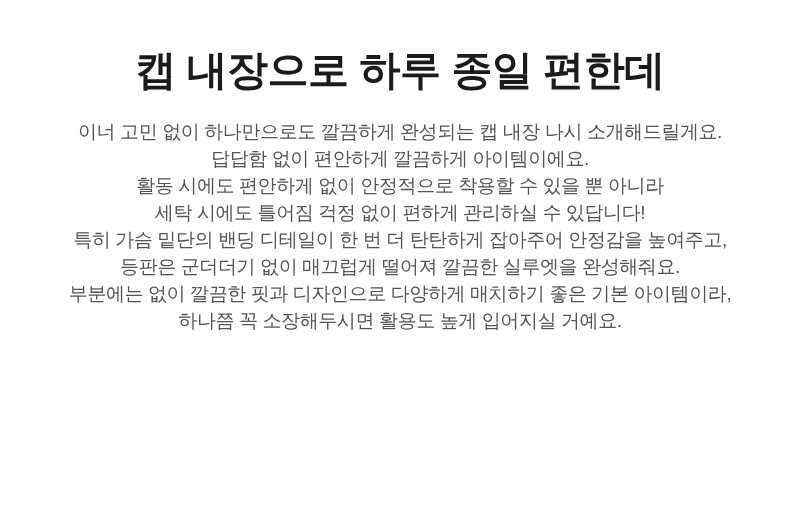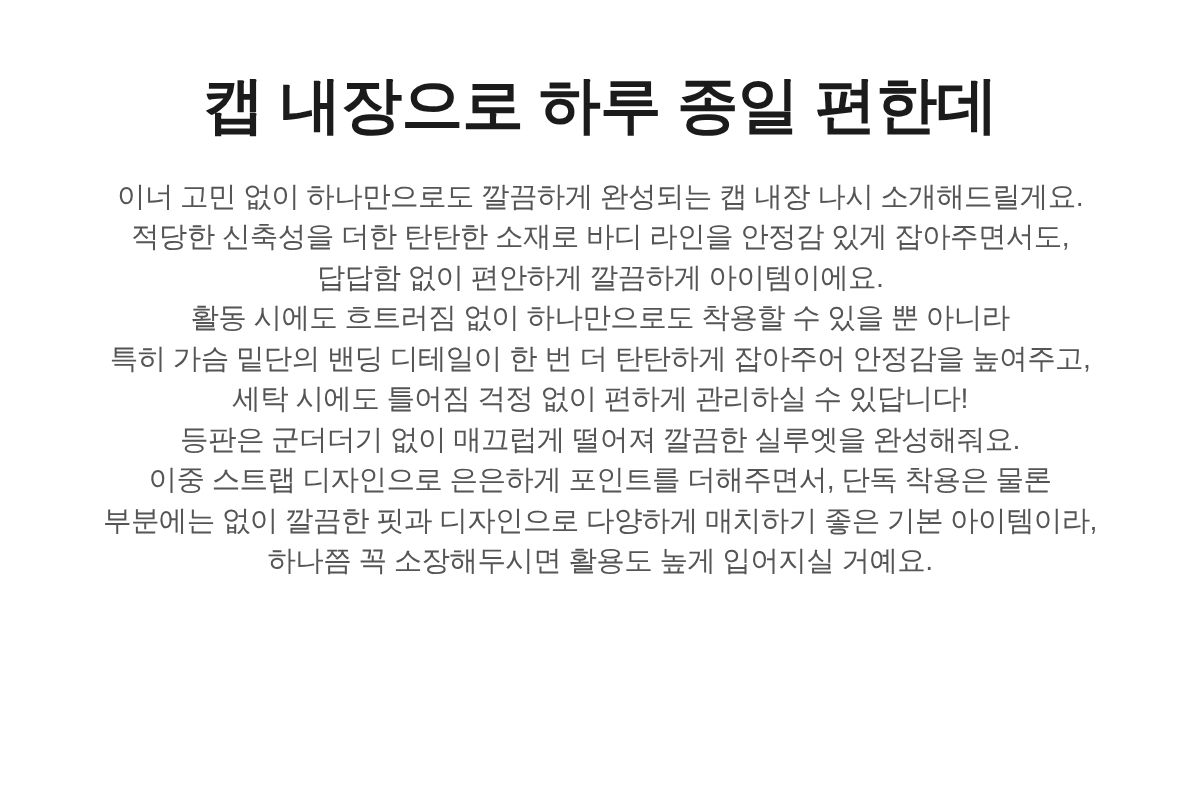--- a/index.html
+++ b/index.html
@@ -43,24 +43,22 @@
 <body>
 
 <div class="page">
 
   <h1 class="heading">
     <div class="heading-line">캡 내장으로 하루 종일 편한데</div>
   </h1>
 
   <div class="body-copy">
     <div class="body-line">이너 고민 없이 하나만으로도 깔끔하게 완성되는 캡 내장 나시 소개해드릴게요.</div>
-    <div class="body-line">적당한 신축성을 더한 탄탄한 소재로 바디 라인을 안정감 있게 잡아주면서도,</div>
     <div class="body-line">답답함 없이 편안하게 깔끔하게 아이템이에요.</div>
-    <div class="body-line">활동 시에도 흐트러짐 없이 하나만으로도 착용할 수 있을 뿐 아니라</div>
+    <div class="body-line">활동 시에도 편안하게 없이 안정적으로 착용할 수 있을 뿐 아니라</div>
+    <div class="body-line">세탁 시에도 틀어짐 걱정 없이 편하게 관리하실 수 있답니다!</div>
     <div class="body-line">특히 가슴 밑단의 밴딩 디테일이 한 번 더 탄탄하게 잡아주어 안정감을 높여주고,</div>
-    <div class="body-line">세탁 시에도 틀어짐 걱정 없이 편하게 관리하실 수 있답니다!</div>
     <div class="body-line">등판은 군더더기 없이 매끄럽게 떨어져 깔끔한 실루엣을 완성해줘요.</div>
-    <div class="body-line">이중 스트랩 디자인으로 은은하게 포인트를 더해주면서, 단독 착용은 물론</div>
     <div class="body-line">부분에는 없이 깔끔한 핏과 디자인으로 다양하게 매치하기 좋은 기본 아이템이라,</div>
     <div class="body-line">하나쯤 꼭 소장해두시면 활용도 높게 입어지실 거예요.</div>
   </div>
 
 </div>
 
 </body></html>

